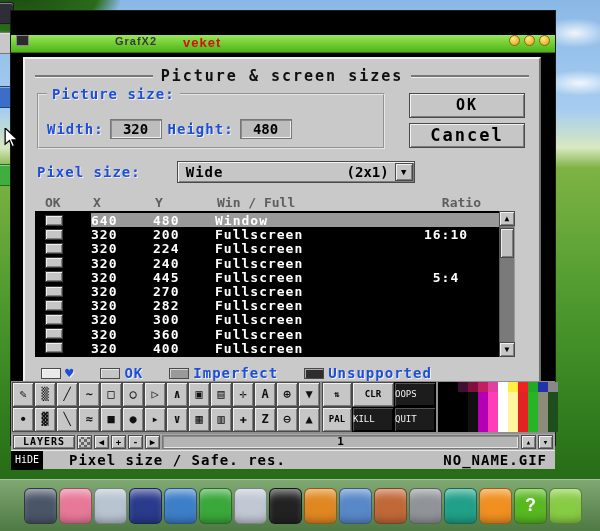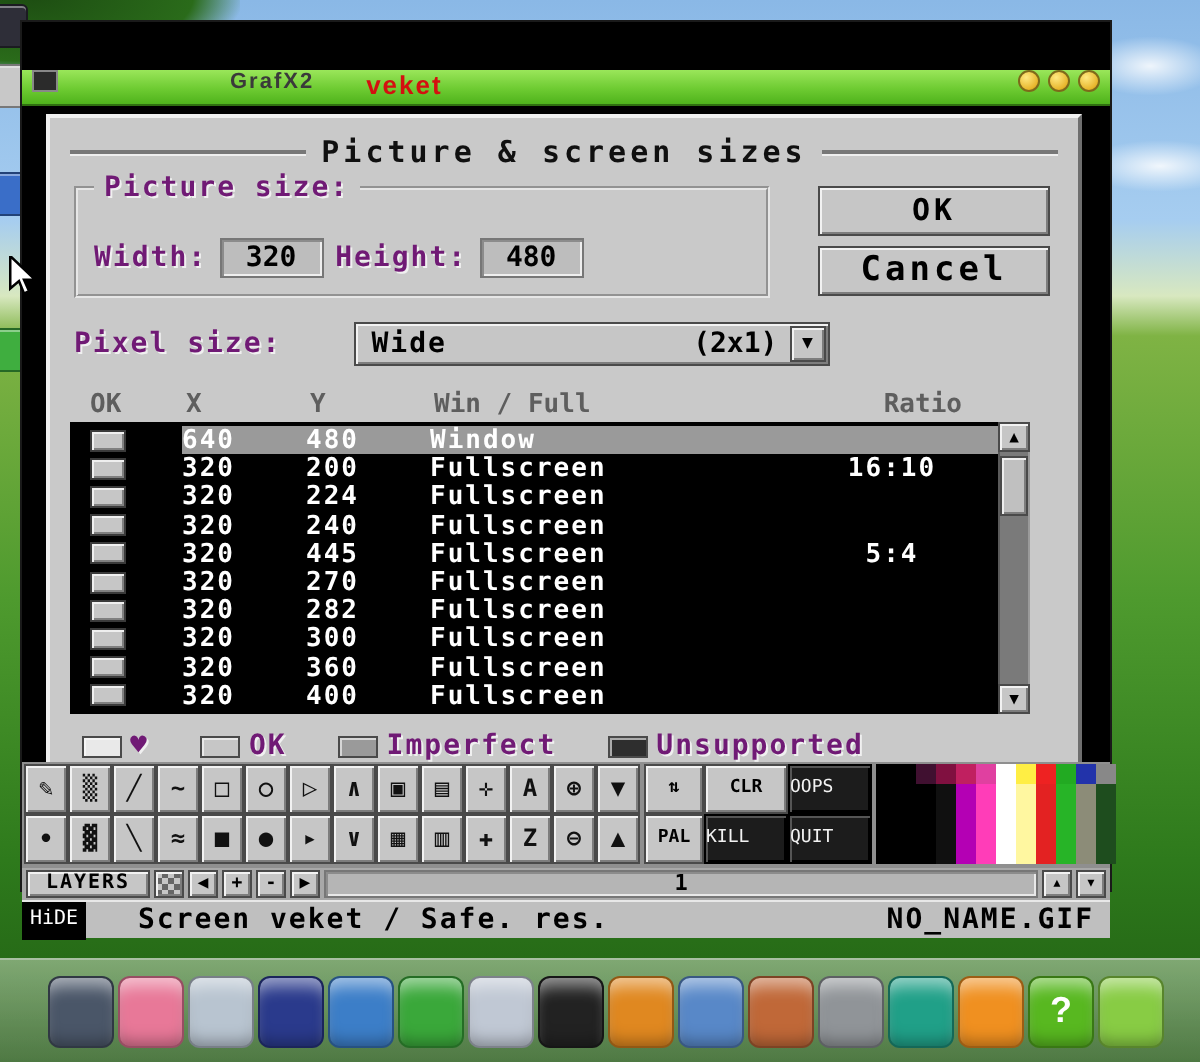--- a/index.html
+++ b/index.html
@@ -38,21 +38,21 @@
 
   .win-body { position:relative; width:544px; height:416px; }
 
   
   .dialog { position:absolute; left:12px; top:4px; width:518px; height:330px; background:#c9c9c9;
     border:2px solid; border-color:#f0f0f0 #6f6f6f #6f6f6f #f0f0f0; }
   .dlg-title-row { display:flex; align-items:center; gap:8px; padding:8px 10px 2px 10px; }
   .tline { flex:1; height:2px; background:#777; box-shadow:0 1px 0 #eee; }
   .dlg-title { font-size:15px; font-weight:bold; color:#101010; letter-spacing:2px; white-space:nowrap; }
 
-  .embossed { color:#701a75; text-shadow:1px 1px 0 #f0f0f0; font-weight:bold; }
+  .embossed { color:#1d4ed8; text-shadow:1px 1px 0 #f0f0f0; font-weight:bold; }
 
   .group { position:absolute; left:12px; top:34px; width:348px; height:56px;
     border:2px groove #e6e6e6; }
   .group-label { position:absolute; top:-9px; left:8px; background:#c9c9c9; padding:0 5px;
     font-size:14px; letter-spacing:1px; }
   .group-fields { position:absolute; left:8px; bottom:8px; display:flex; align-items:center; gap:6px; }
   .field-label { font-size:14px; letter-spacing:1px; }
   .field { width:52px; height:20px; background:#bdbdbd; border:1px solid #777;
     box-shadow:inset 1px 1px 0 #8c8c8c, inset -1px -1px 0 #efefef;
     color:#000; font-weight:bold; font-size:14px; text-align:center; line-height:18px; }
@@ -434,21 +434,21 @@
           </span>
         <div class="frame-field">1</div>
         <span style="display:flex;gap:2px;">
             <div class="btn3d mini-btn">▴</div>
             <div class="btn3d mini-btn">▾</div>
           </span>
       </div>
 
       <div class="statusbar">
         <div class="hide-btn">HiDE</div>
-        <span class="status-msg">Screen veket / Safe. res.</span>
+        <span class="status-msg">Pixel size / Safe. res.</span>
         <span class="status-file">NO_NAME.GIF</span>
       </div>
 
     </div>
   </div>
 
   <div class="dock">
       <div class="dock-item" style="background: rgb(74, 86, 104);"></div>
       <div class="dock-item" style="background: rgb(232, 120, 152);"></div>
       <div class="dock-item" style="background: rgb(184, 196, 208);"></div>

